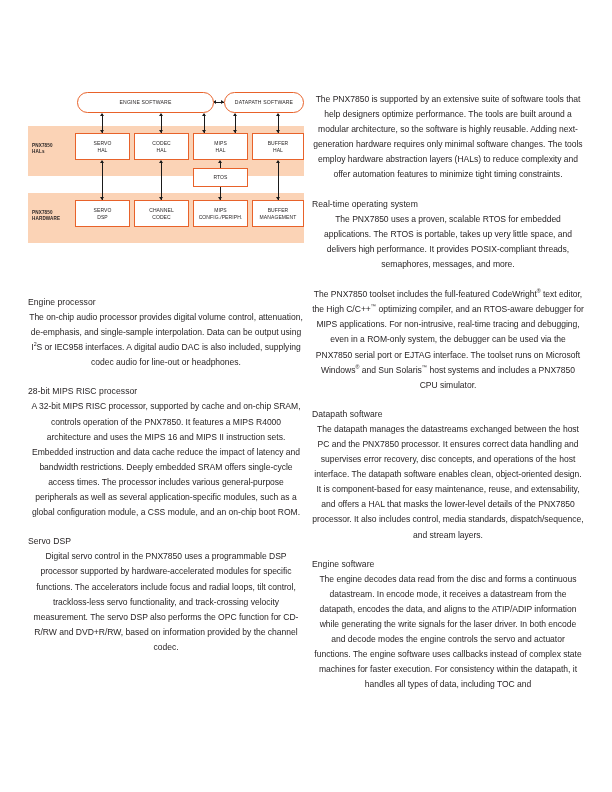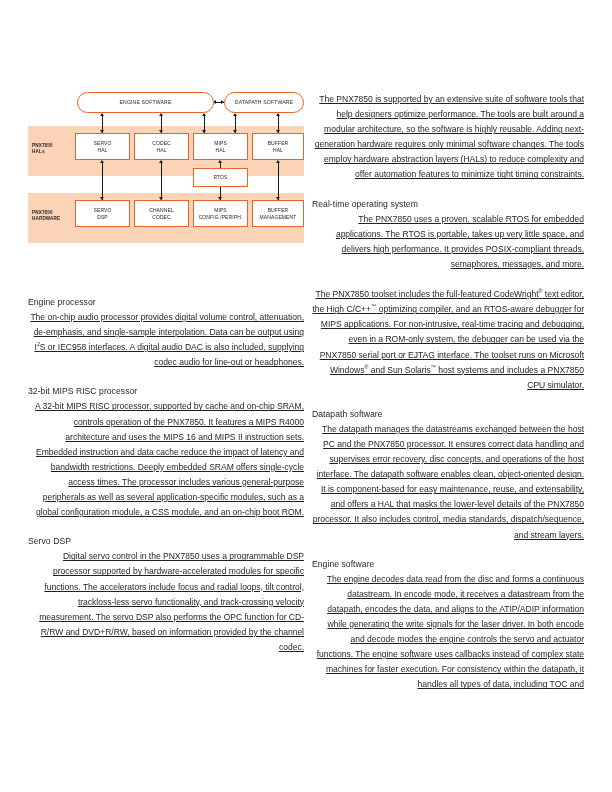--- a/index.html
+++ b/index.html
@@ -49,24 +49,23 @@
     line-height: 13px;
     margin: 0 0 1px 0;
     font-weight: normal;
     color: #231f20;
     letter-spacing: .05px;
   }
   p.body {
     font-size: 8.55px;
     line-height: 15.1px;
     margin: 0 0 0 0;
-    text-align: right;
+    text-align: center;
     color: #231f20;
     letter-spacing: -0.02px;
-    text-decoration: underline;
   }
   .blk { margin-bottom: 15.1px; }
   .blk:last-child { margin-bottom: 0; }
 
   sup { font-size: 0.62em; vertical-align: super; line-height: 0; }
 
   
   .caption {
     position: absolute;
     left: 28px;
@@ -305,21 +304,21 @@
 
 
   <div class="col-left" style="top:296px;">
 
     <div class="blk">
       <div class="sec-head-ital">Engine processor</div>
       <p class="body"><span>The on-chip audio processor provides digital volume control, attenuation, de-emphasis, and single-sample interpolation. Data can be output using I</span><sup>2</sup><span>S or IEC958 interfaces. A digital audio DAC is also included, supplying codec audio for line-out or headphones.</span></p>
     </div>
 
     <div class="blk">
-      <div class="sec-head-ital">32-bit MIPS RISC processor</div>
+      <div class="sec-head-ital">28-bit MIPS RISC processor</div>
       <p class="body">A 32-bit MIPS RISC processor, supported by cache and on-chip SRAM, controls operation of the PNX7850. It features a MIPS R4000 architecture and uses the MIPS 16 and MIPS II instruction sets. Embedded instruction and data cache reduce the impact of latency and bandwidth restrictions. Deeply embedded SRAM offers single-cycle access times. The processor includes various general-purpose peripherals as well as several application-specific modules, such as a global configuration module, a CSS module, and an on-chip boot ROM.</p>
     </div>
 
     <div class="blk">
       <div class="sec-head-ital">Servo DSP</div>
       <p class="body">Digital servo control in the PNX7850 uses a programmable DSP processor supported by hardware-accelerated modules for specific functions. The accelerators include focus and radial loops, tilt control, trackloss-less servo functionality, and track-crossing velocity measurement. The servo DSP also performs the OPC function for CD-R/RW and DVD+R/RW, based on information provided by the channel codec.</p>
     </div>
 
   </div>
 

